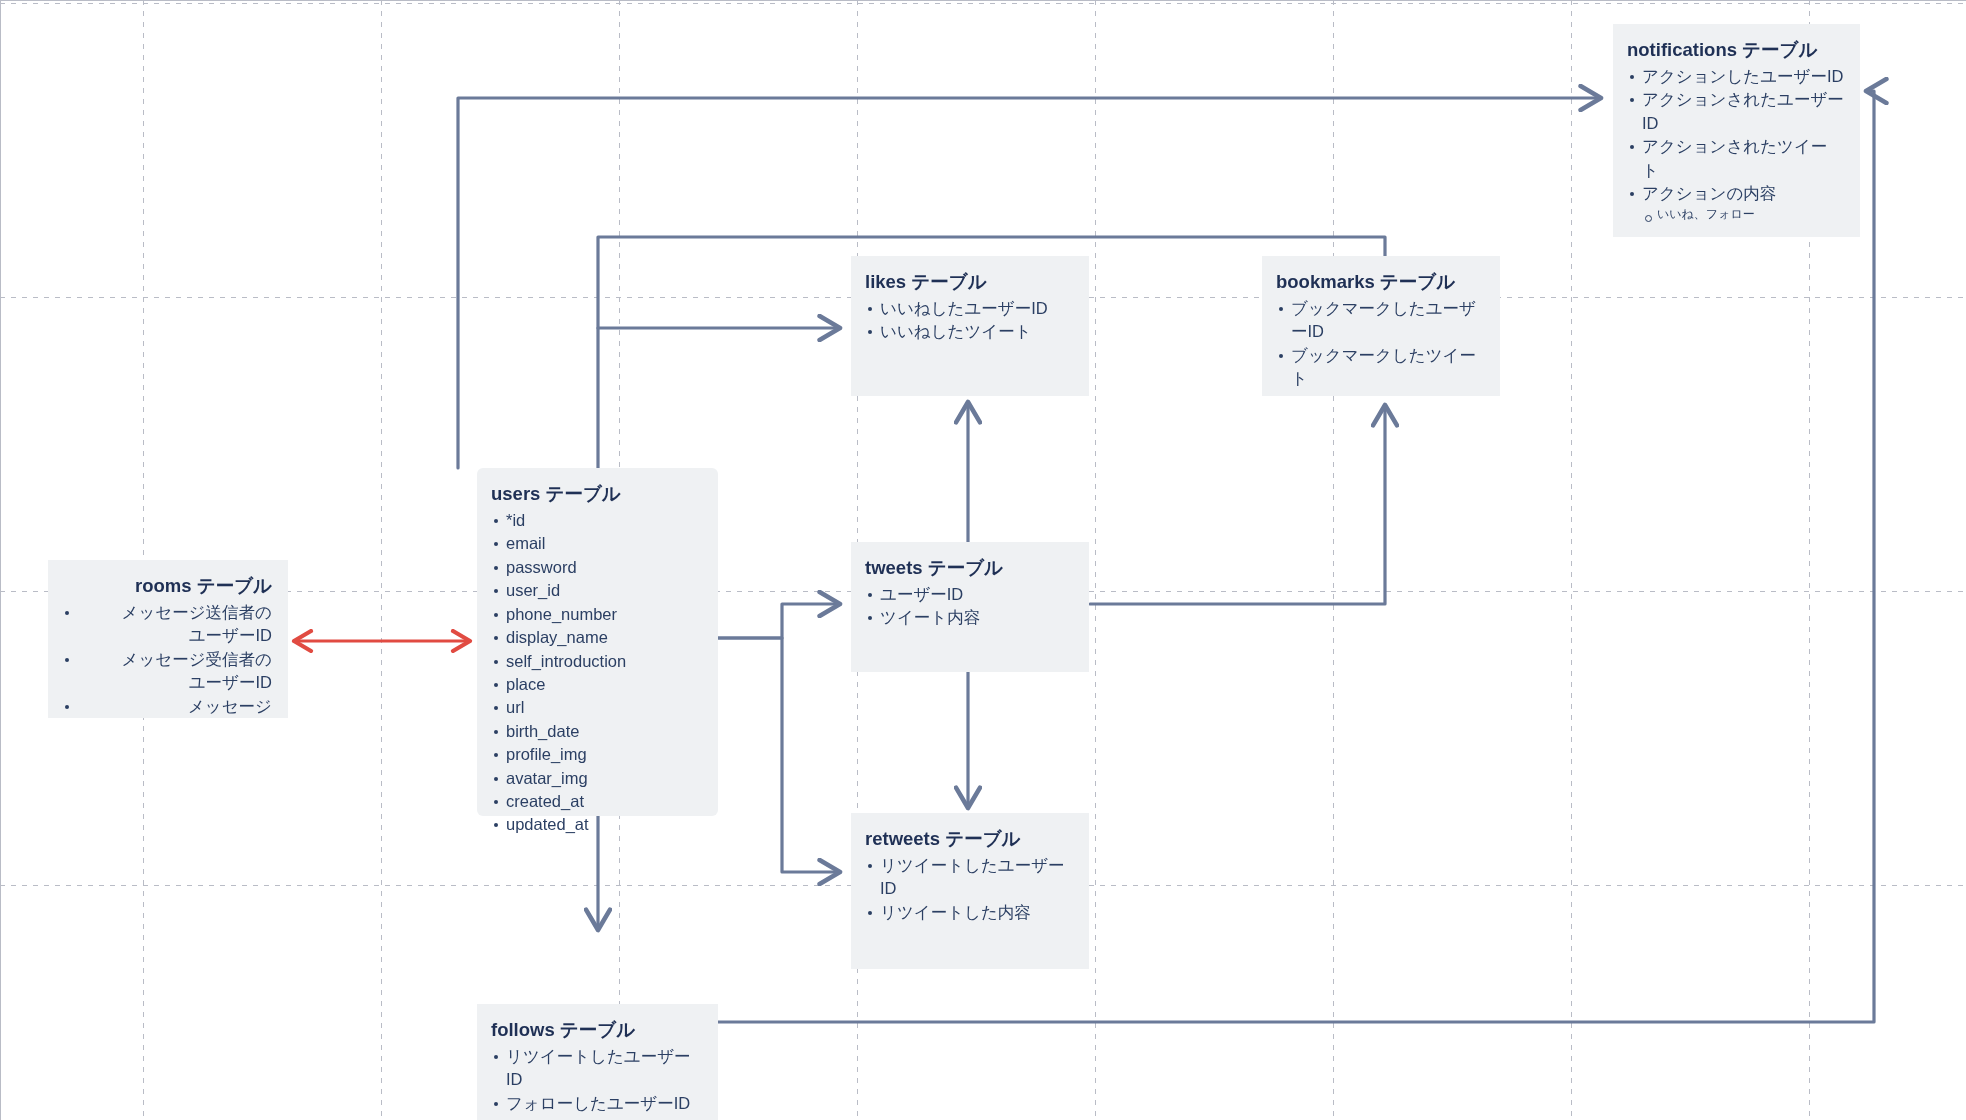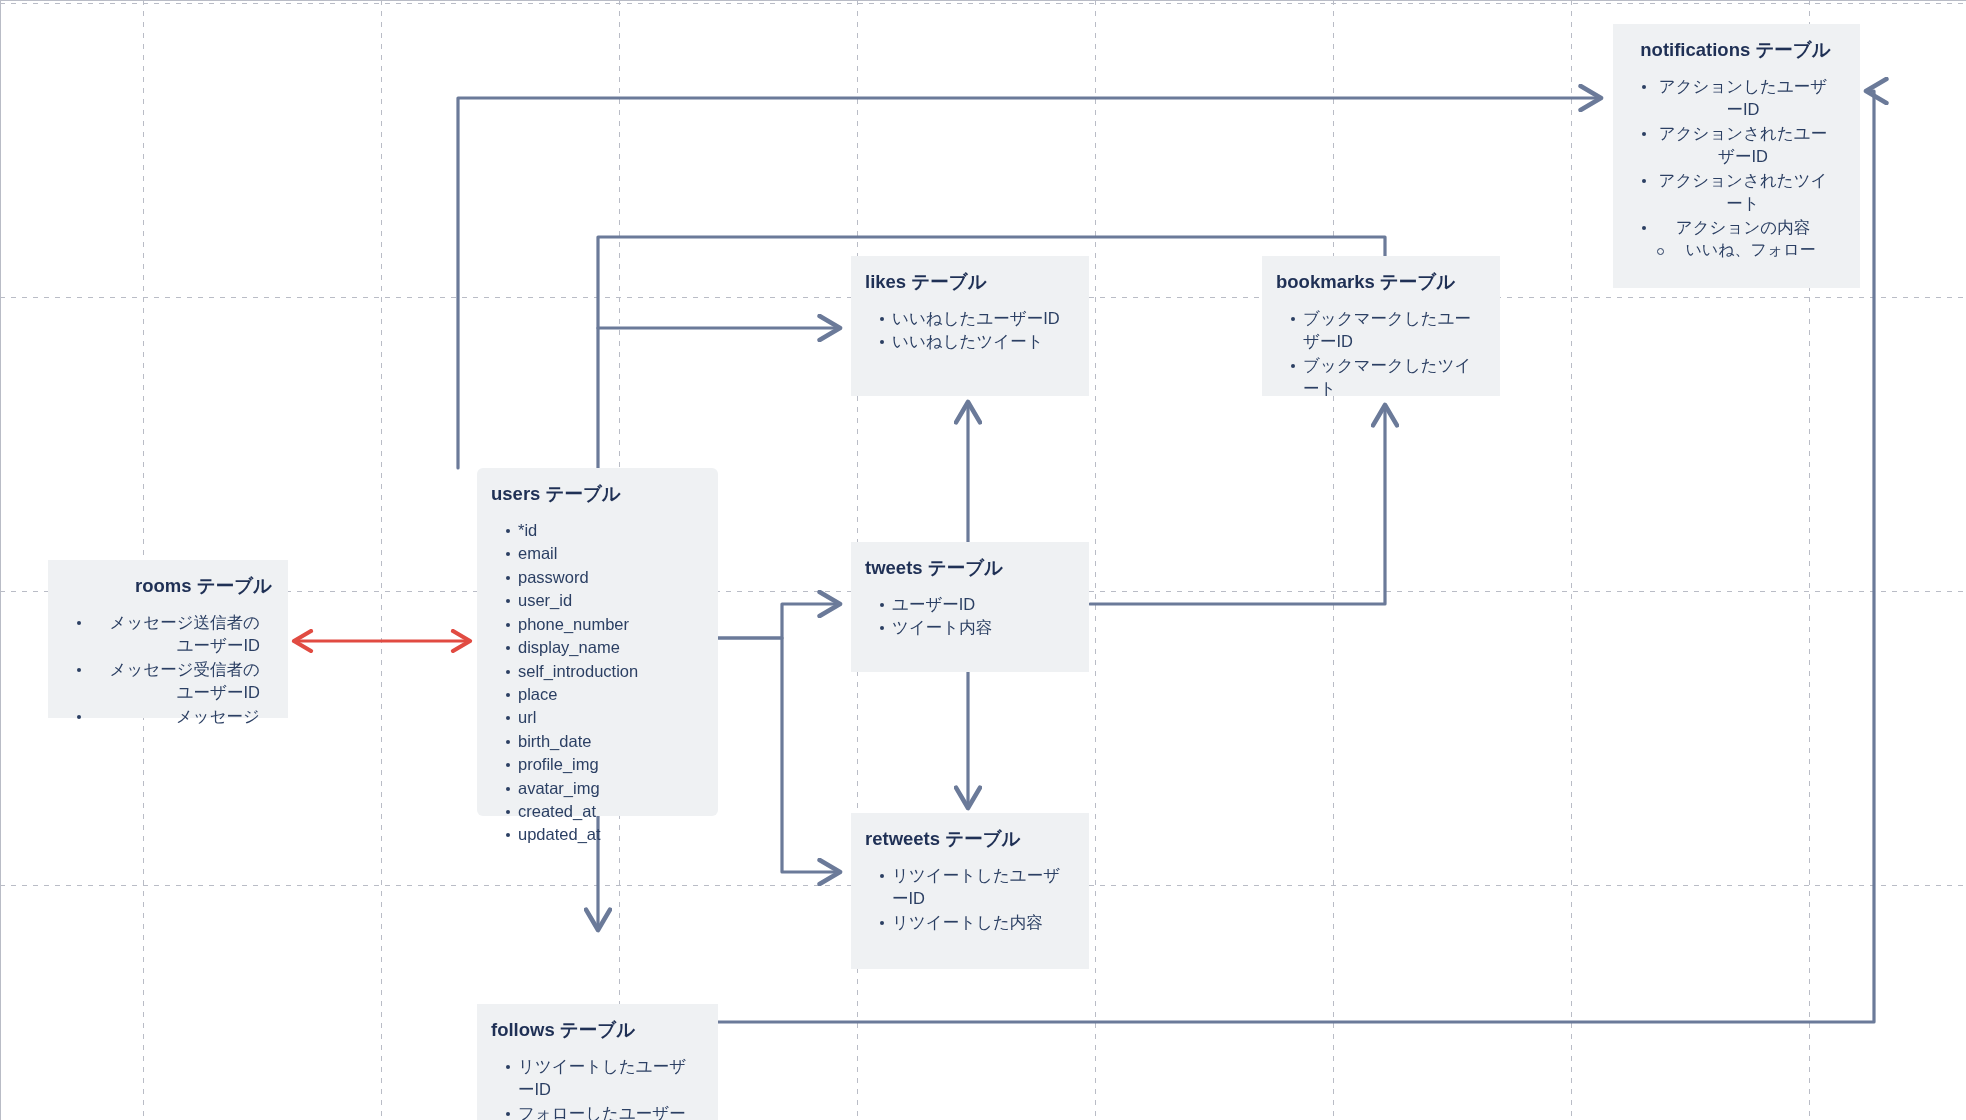--- a/index.html
+++ b/index.html
@@ -47,21 +47,21 @@
   .card-title {
     font-size: 18.5px;
     font-weight: bold;
     color: #1f3055;
     line-height: 1.35;
     margin: 0 0 2px 0;
     white-space: nowrap;
   }
   .card-fields {
     list-style: none;
-    margin: 12px;
+    margin: 0;
     padding: 0;
   }
   .card-fields li {
     position: relative;
     padding-left: 15px;
     font-size: 16.5px;
     line-height: 1.42;
     color: #2b3f63;
   }
   .card-fields li::before {
@@ -69,21 +69,21 @@
     position: absolute;
     left: 3px;
     top: 10px;
     width: 4px;
     height: 4px;
     border-radius: 50%;
     background: #2b3f63;
   }
   .card-fields li.sub {
     padding-left: 30px;
-    font-size: 16px;
+    font-size: 12px;
   }
   .card-fields li.sub::before {
     left: 18px;
     top: 9px;
     width: 5px;
     height: 5px;
     background: transparent;
     border: 1px solid #2b3f63;
     border-radius: 50%;
   }
@@ -145,21 +145,21 @@
 
       <path d="M 716 1022 L 1874 1022 L 1874 91 L 1866 91" marker-end="url(#vhead)"></path>
     </g>
 
     <g fill="none" stroke="#e14b42" stroke-width="3" stroke-linecap="round" stroke-linejoin="round">
 
       <path d="M 294 641 L 470 641" marker-start="url(#rhead)" marker-end="url(#rhead)"></path>
     </g>
   </svg>
 
-  <div class="card" style="left:1613px; top:24px; width:247px;text-align:center;">
+  <div class="card" style="left:1613px; top:24px; width:247px;">
     <div class="card-title">notifications テーブル</div>
     <ul class="card-fields">
       <li>アクションしたユーザーID</li>
       <li>アクションされたユーザーID</li>
       <li>アクションされたツイート</li>
       <li>アクションの内容</li>
       <li class="sub">いいね、フォロー</li>
     </ul>
   </div>
 

